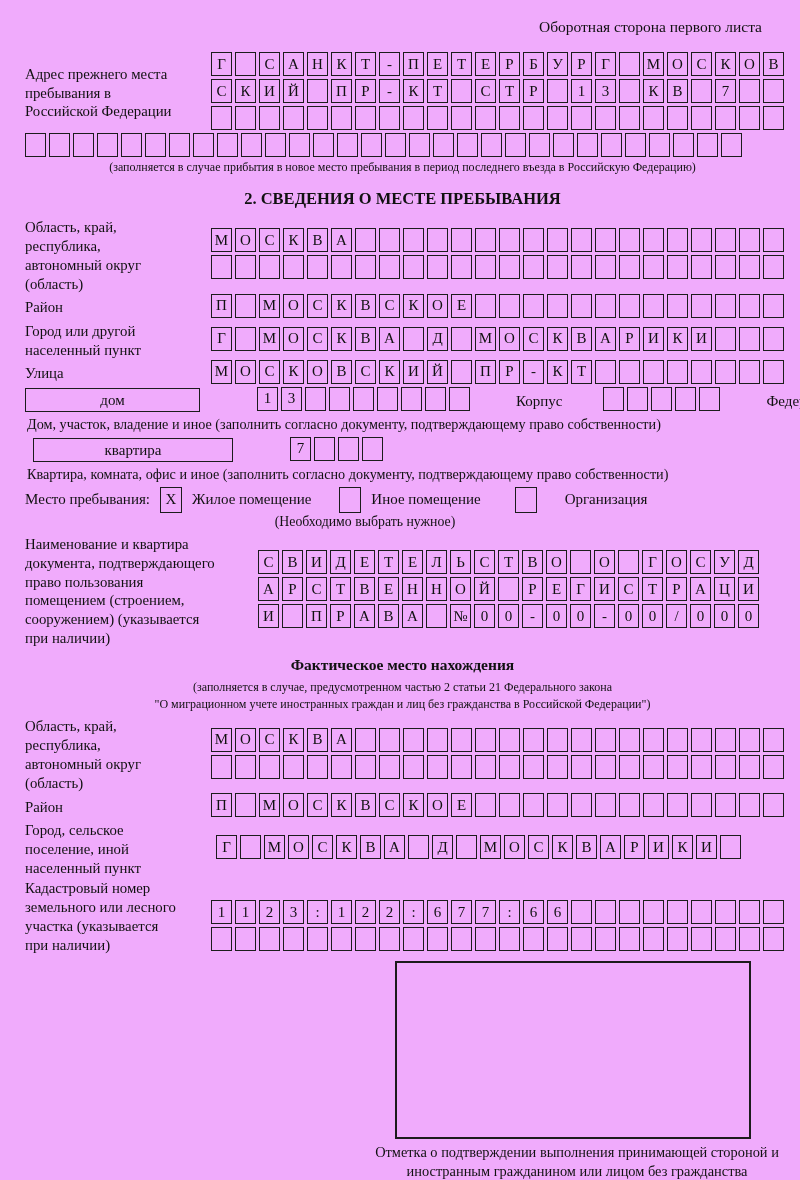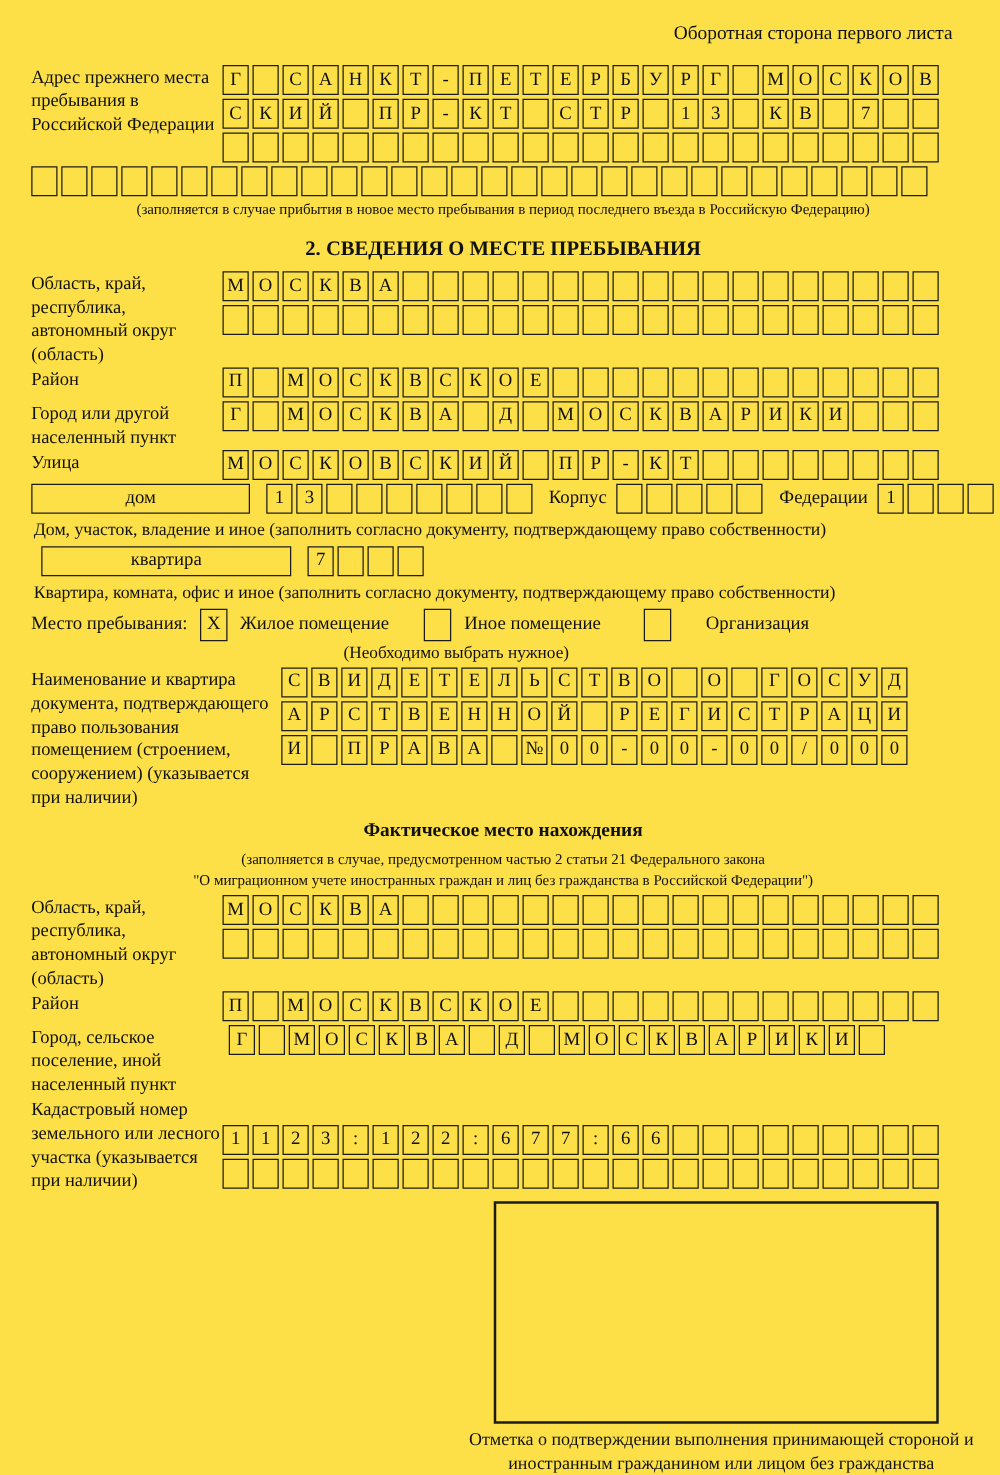--- a/index.html
+++ b/index.html
@@ -1,43 +1,43 @@
 <!DOCTYPE html>
 <html><head>
 <meta charset="utf-8">
 <style>
   html,body { margin:0; padding:0; background:#f2f2f2; }
   .page {
-    width:800px; height:1180px; margin:0 auto; background:#fde047;
+    width:800px; height:1180px; margin:0 auto; background:#f0abfc;
     font-family:"Liberation Serif", serif; color:#111;
     box-sizing:border-box; padding:8px 20px 0 25px; position:relative; overflow:hidden;
   }
   .top-note { text-align:right; font-size:15.5px; padding-right:18px; margin:10px 0 16px 0; }
 
-  .frow { display:flex; align-items:flex-start; }
+  .frow { display:flex; align-items:center;gap:33px; }
   .lbl { flex:none; font-size:14.8px; line-height:1.28; padding-top:1px; }
   .w153 { width:153px; }
   .w158 { width:158px; }
   .w200 { width:200px; }
 
   .boxrow { display:flex; margin-bottom:3px; }
   .cbox {
     box-sizing:border-box; flex:none; width:21px; height:24px;
     border:1.8px solid #1c1c1c; margin-right:3px;
     display:flex; align-items:center; justify-content:center;
     font-size:15px; line-height:1;
   }
   .caption-c { font-size:12px; text-align:center; margin:2px 0 4px 0; }
   .caption-l { font-size:14.2px; text-align:left; margin:2px 0 4px 2px; }
   .sec-title { font-weight:bold; font-size:16.5px; text-align:center; margin:14px 0 8px 0; }
   .sub-title { font-weight:bold; font-size:15.5px; text-align:center; margin:8px 0 6px 0; }
 
   .widebox {
     box-sizing:border-box; border:1.8px solid #1c1c1c; height:24px; flex:none;
-    display:flex; align-items:center; justify-content:center; font-size:15px; margin-right:13px;
+    display:flex; align-items:center; justify-content:center; font-size:15px; margin-right:24px;
   }
   .wb175 { width:175px; }
   .wb200 { width:200px; margin-left:8px; }
   .inline-lbl { font-size:15px; flex:none; padding:3px 8px 0 10px; }
   .chk {
     box-sizing:border-box; flex:none; width:22px; height:26px;
     border:1.8px solid #1c1c1c; display:flex; align-items:center; justify-content:center;
     font-size:15px; margin:0 10px;
   }
   .stay-row { display:flex; align-items:flex-start; margin-top:4px; }

